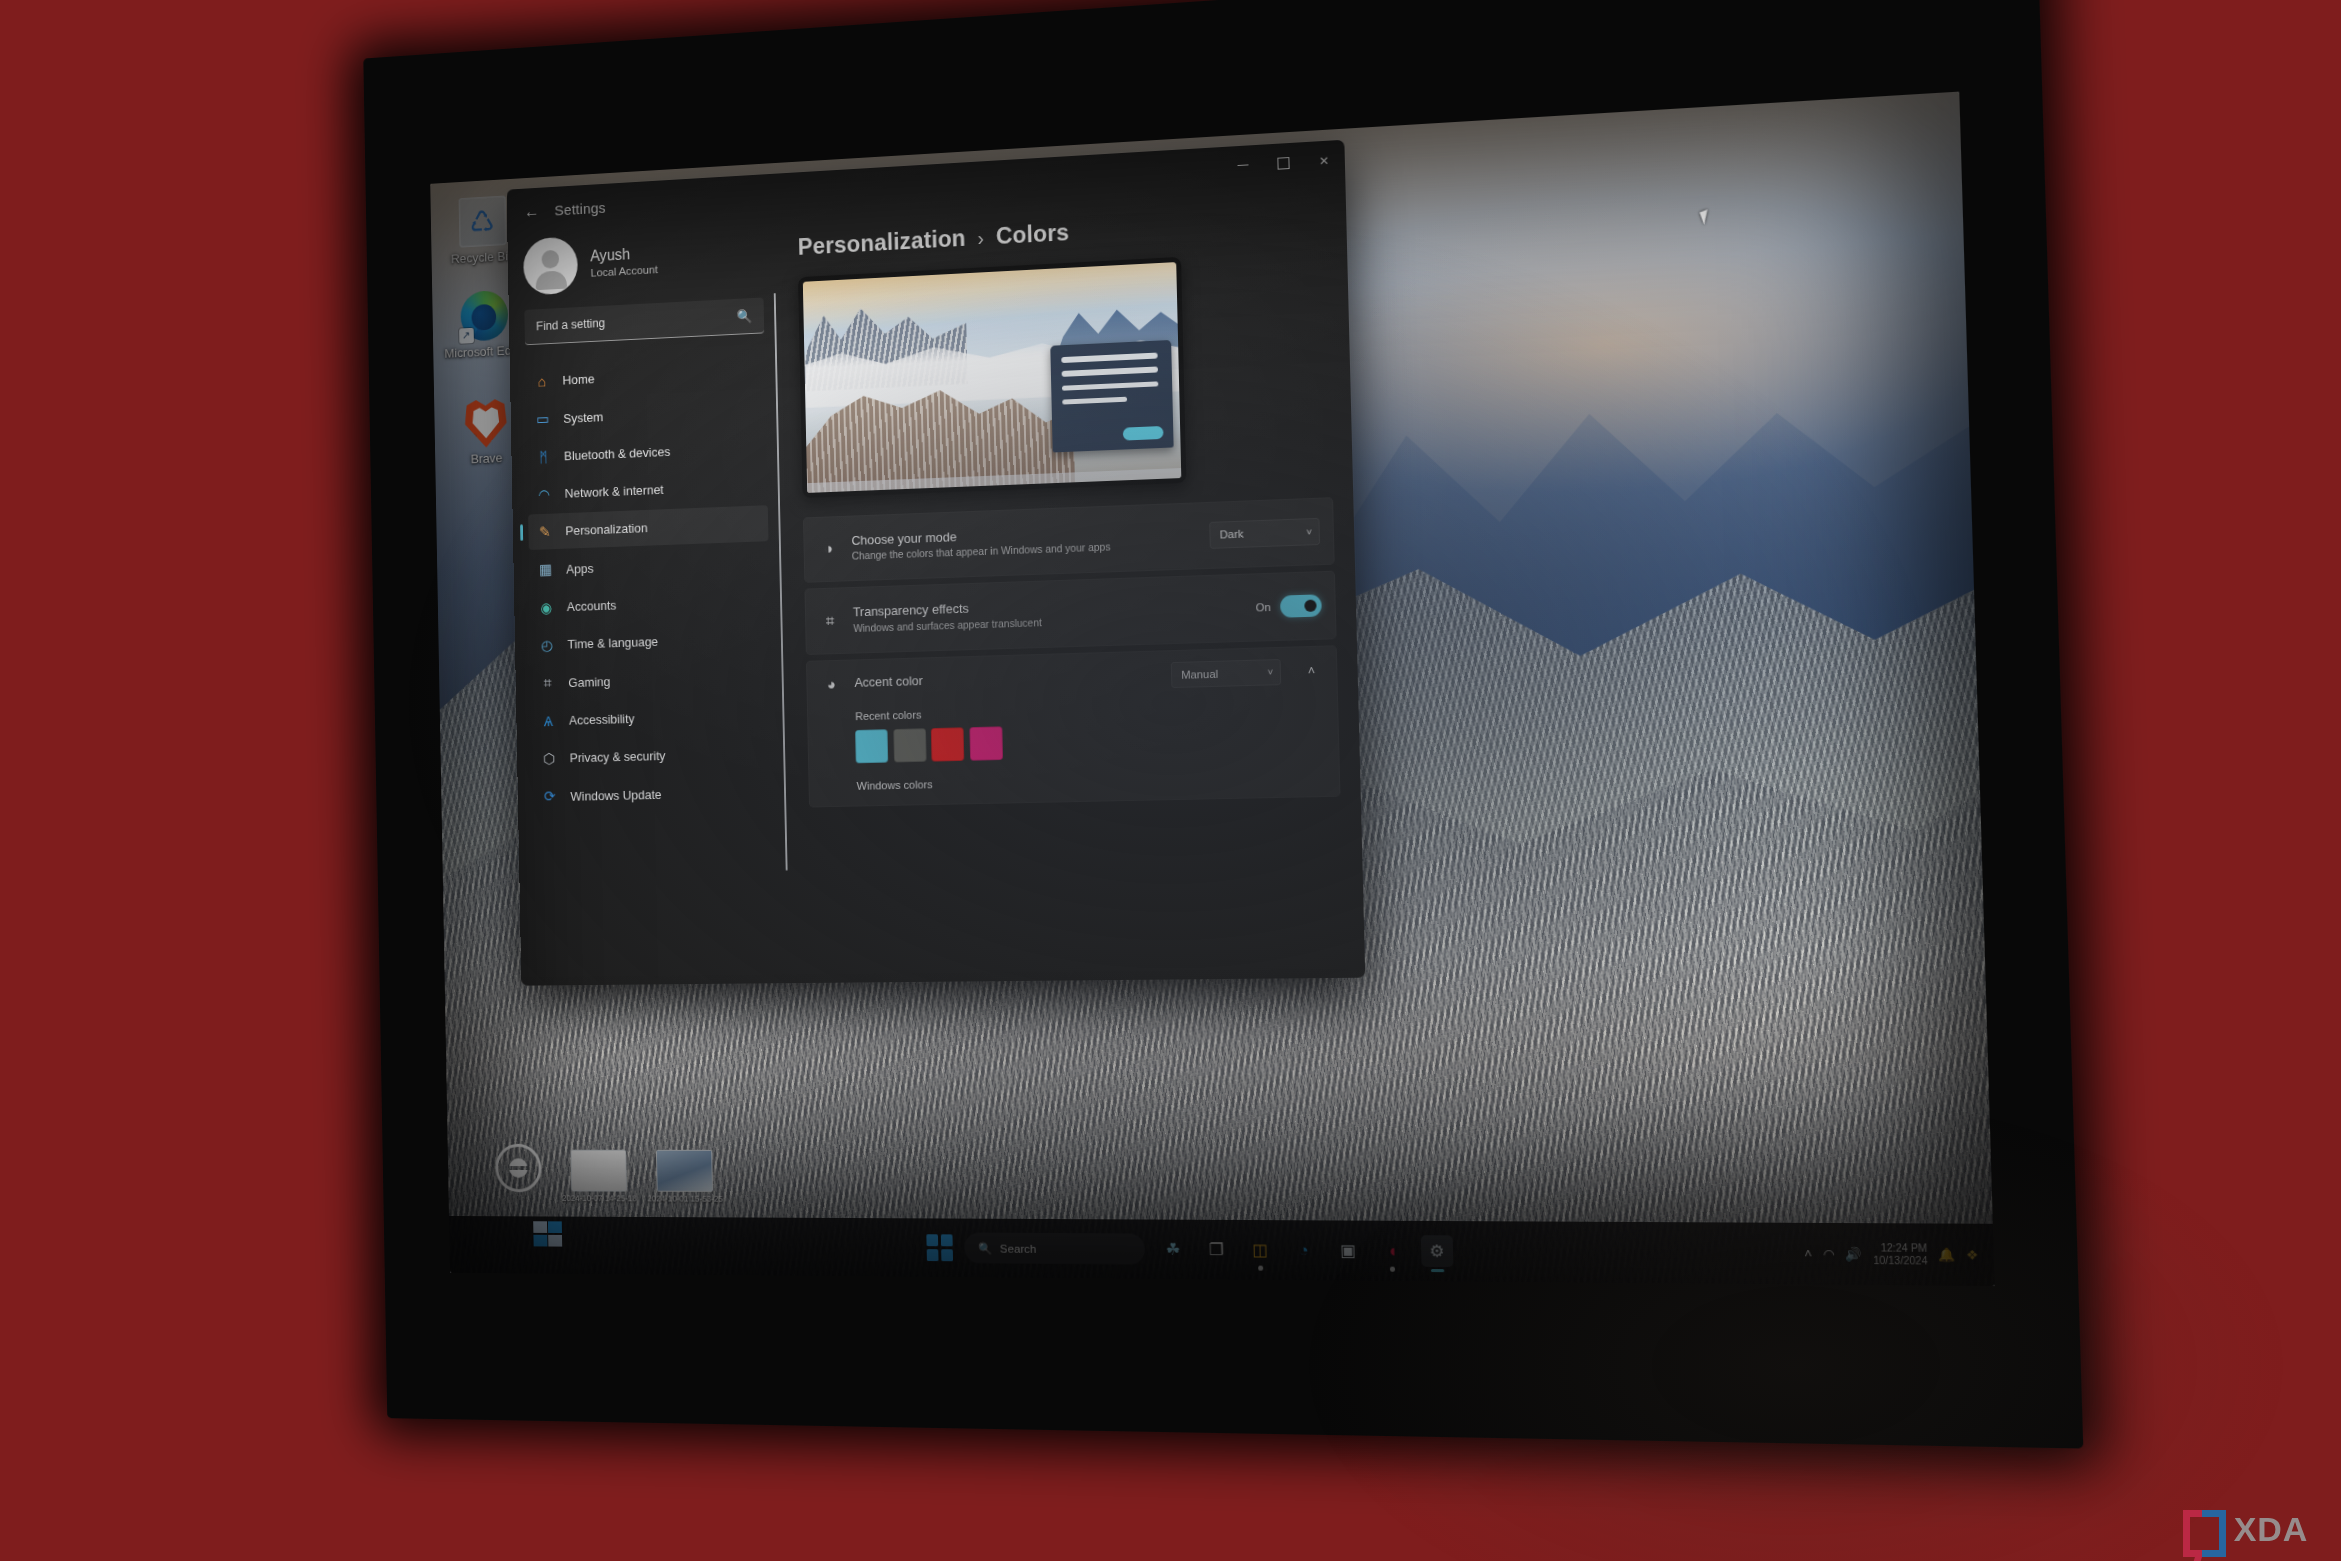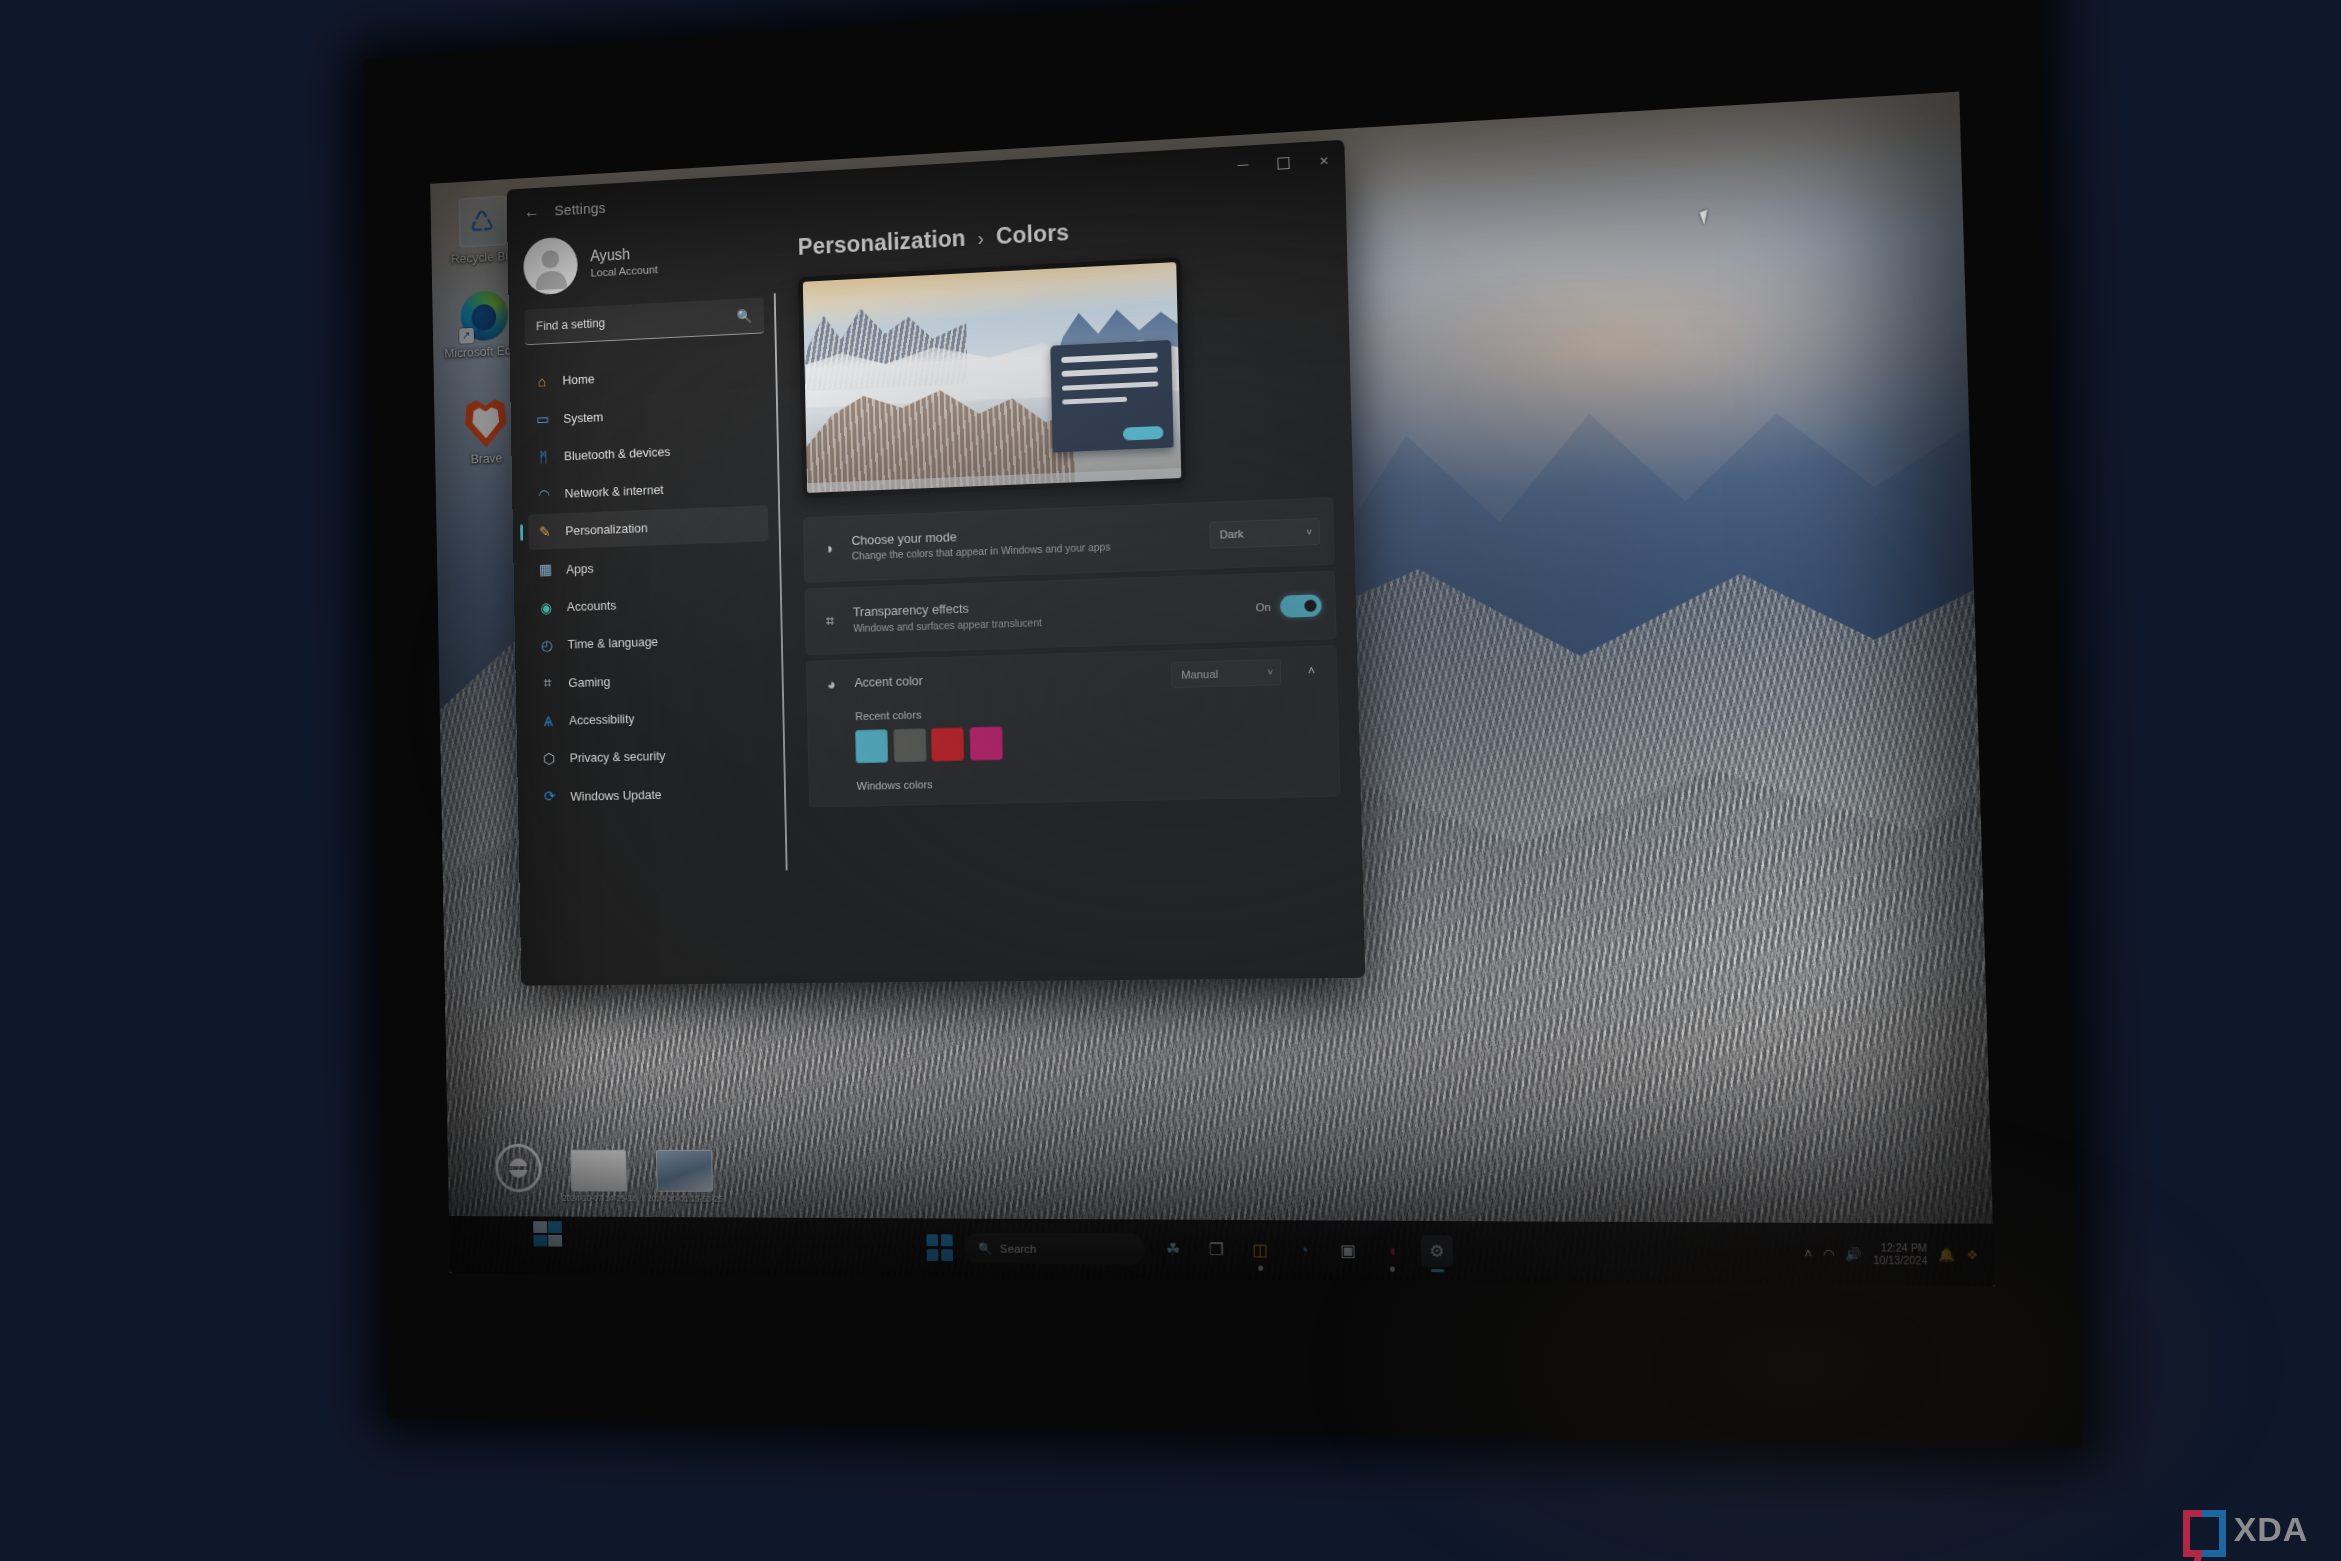--- a/index.html
+++ b/index.html
@@ -1,18 +1,18 @@
 <!DOCTYPE html>
 <html style="font-size:12.5px"><head>
 <meta charset="utf-8">
 <style>
   html,body{margin:0;padding:0;background:#000;}
   body{width:2342px;height:1561px;overflow:hidden;font-family:"Liberation Sans",sans-serif;}
 
-  #stage{position:relative;width:2342px;height:1561px;background:#0f172a;overflow:hidden;}
+  #stage{position:relative;width:2342px;height:1561px;background:#7f1d1d;overflow:hidden;}
 
   
   .room-glow{position:absolute;inset:0;
     background:
       radial-gradient(ellipse 1093px 703px at 1171px 703px, rgba(40,44,52,.55), rgba(0,0,0,0) 70%),
       radial-gradient(ellipse 703px 390px at 1796px 1366px, rgba(60,50,42,.18), rgba(0,0,0,0) 70%);
     pointer-events:none;z-index:60;}
 
   
   .monitor{position:absolute;left:328px;top:0px;width:1694px;height:1429px;

